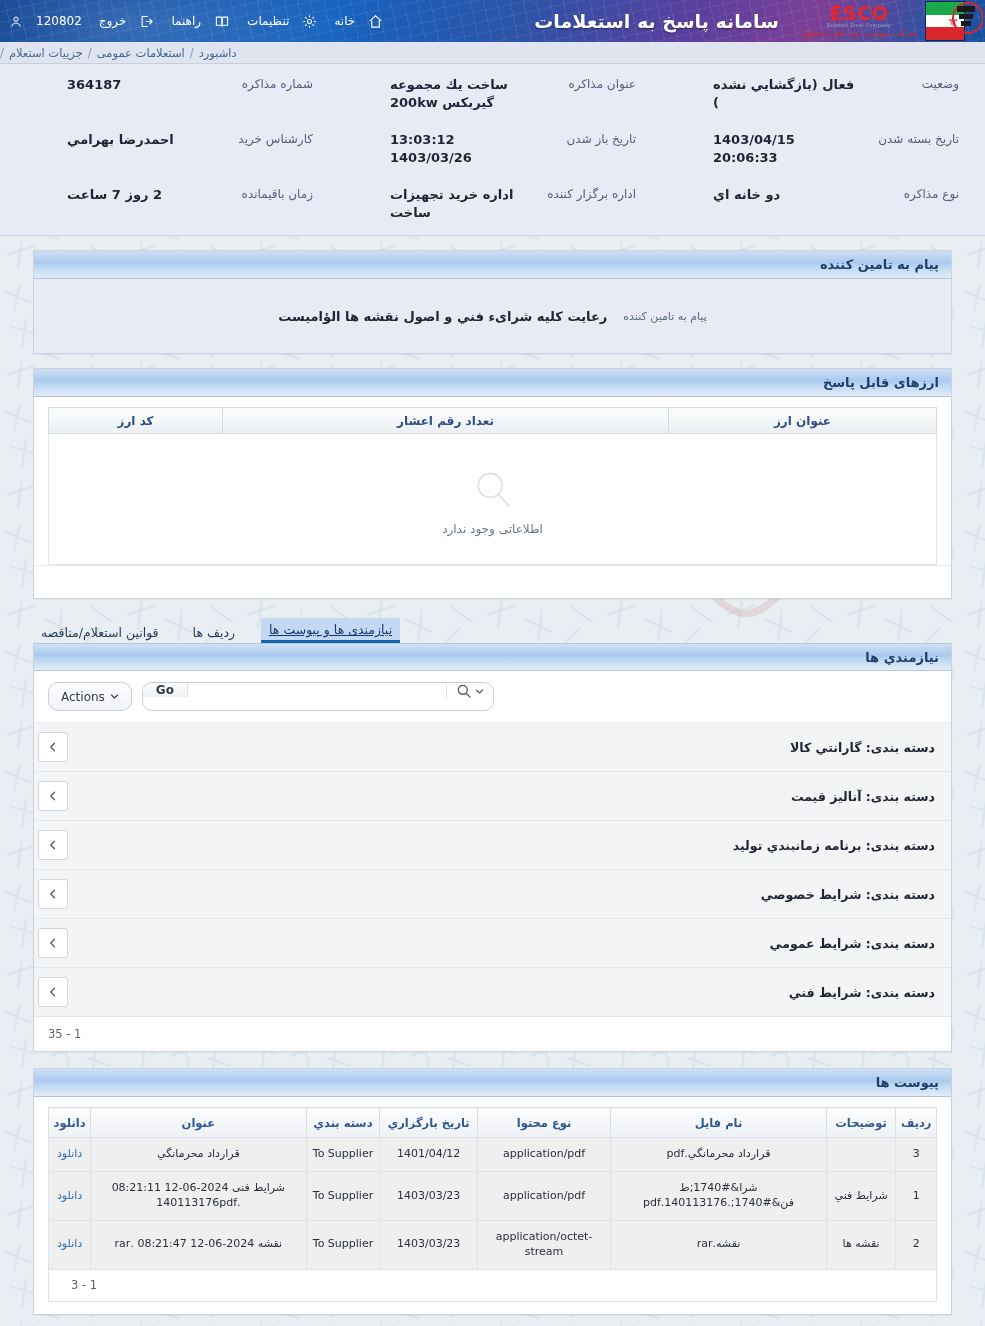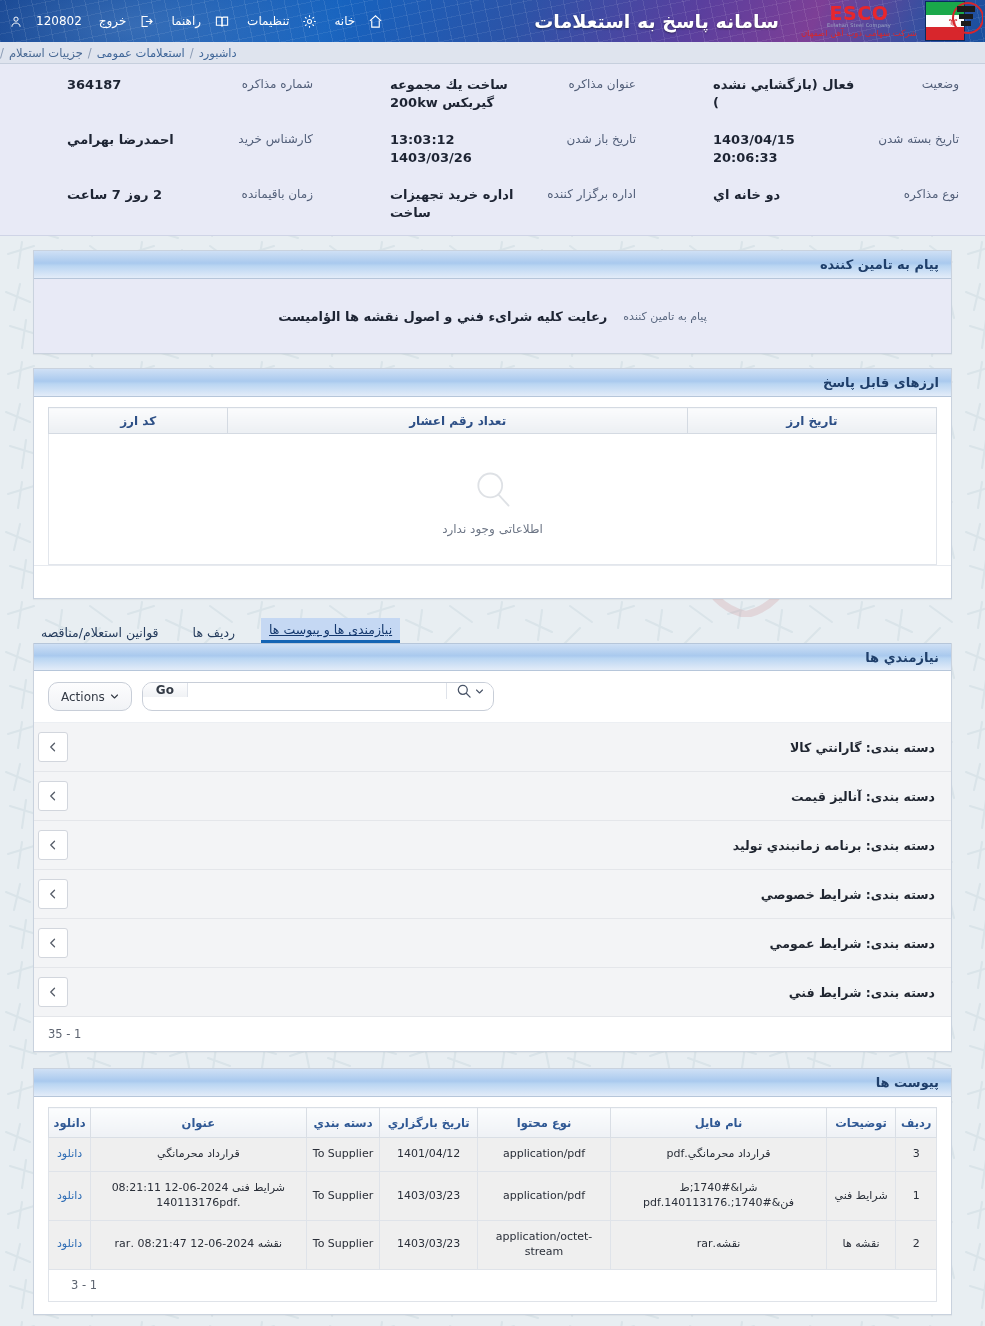--- a/index.html
+++ b/index.html
@@ -619,21 +619,21 @@
 </div>
 
 <div class="panel" id="currency-panel">
   <div class="panel-head">
     <span>ارزهای قابل پاسخ</span>
   </div>
   <div style="padding:10px 14px 0; background:#fff;">
     <table class="grid-table">
       <thead>
         <tr>
-          <th>تاریخ ارز</th>
+          <th>عنوان ارز</th>
           <th>تعداد رقم اعشار</th>
           <th>کد ارز</th>
         </tr>
       </thead>
     </table>
     <div class="empty-state">
       <svg class="mag" width="44" height="44" viewBox="0 0 48 48" fill="none" stroke="#9aa3b0" stroke-width="2">
         <circle cx="21" cy="19" r="13"></circle>
         <line x1="30" y1="29" x2="41" y2="41" stroke-linecap="round"></line>
       </svg>

